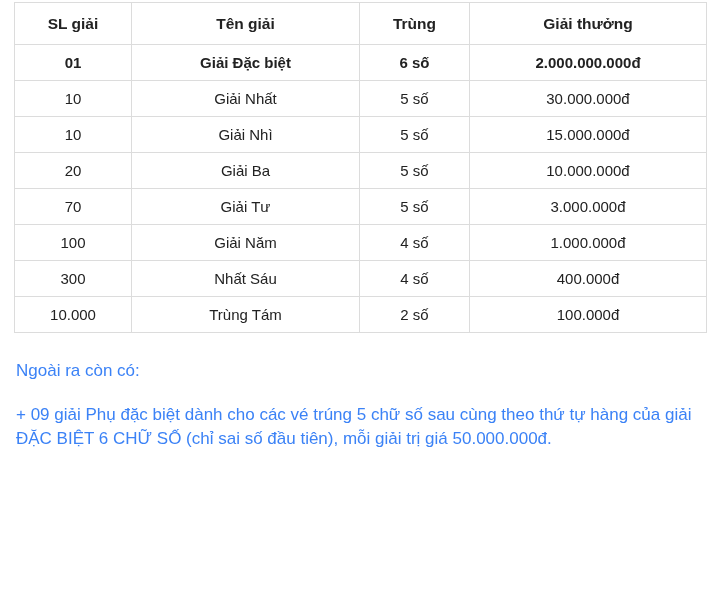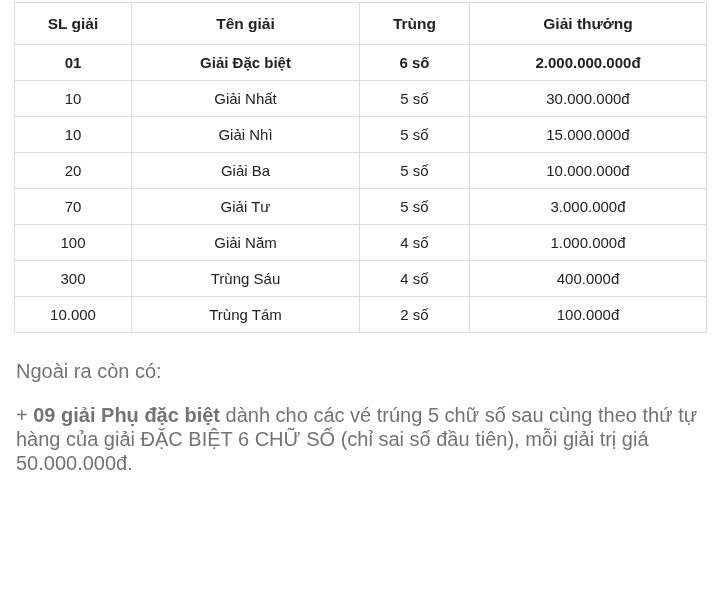--- a/index.html
+++ b/index.html
@@ -48,27 +48,27 @@
   col.c1 { width: 117px; }
   col.c2 { width: 228px; }
   col.c3 { width: 110px; }
   col.c4 { width: 237px; }
 
   .notes {
     margin-top: 26px;
     padding: 0 2px;
   }
   .note-line {
-    font-size: 20px;
+    font-size: 17px;
     line-height: 24px;
-    color: #737373;
+    color: #3b82f6;
     margin: 0 0 16px 0;
   }
   .note-line.first { margin-bottom: 20px; }
-  .note-line b { font-weight: bold; }
+  .note-line b { font-weight: normal; }
   .note-line:last-child { margin-bottom: 0; }
 </style>
 </head>
 <body>
 
 <div class="page">
 
   <table class="prize-table">
     <colgroup>
       <col class="c1">
@@ -116,21 +116,21 @@
         <td>3.000.000đ</td>
       </tr>
       <tr>
         <td>100</td>
         <td>Giải Năm</td>
         <td>4 số</td>
         <td>1.000.000đ</td>
       </tr>
       <tr>
         <td>300</td>
-        <td>Trùng Sáu</td>
+        <td>Nhất Sáu</td>
         <td>4 số</td>
         <td>400.000đ</td>
       </tr>
       <tr>
         <td>10.000</td>
         <td>Trùng Tám</td>
         <td>2 số</td>
         <td>100.000đ</td>
       </tr>
     </tbody>

